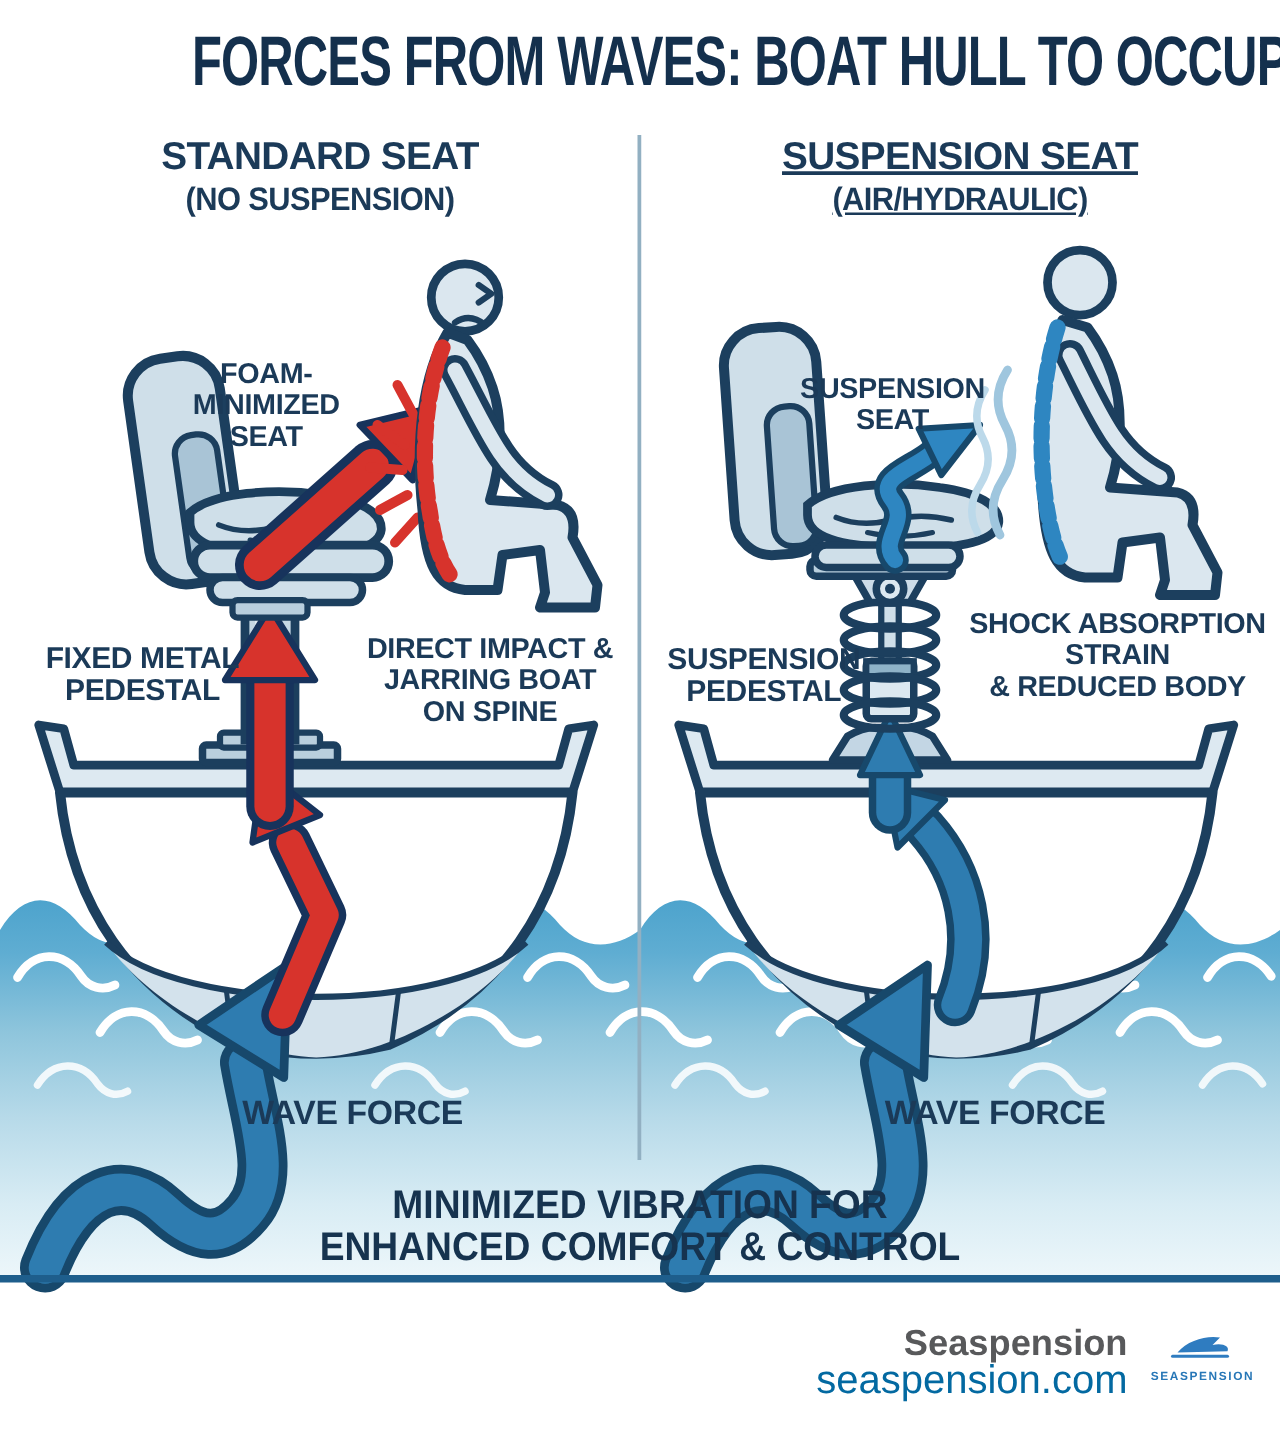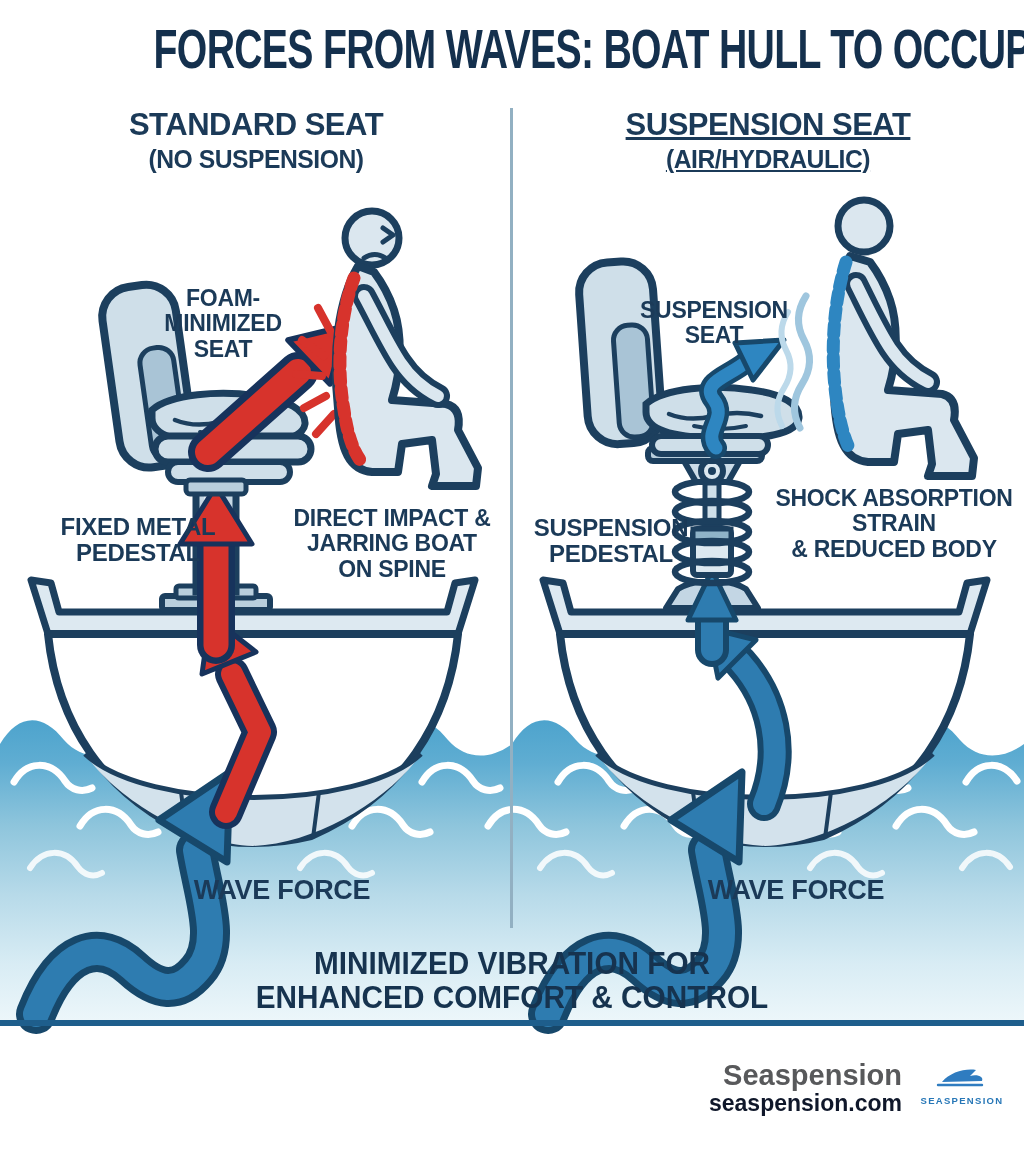--- a/index.html
+++ b/index.html
@@ -12,21 +12,21 @@
   .col-head{top:108px;width:512px;}
   .col-head .h1{font-size:31px;letter-spacing:-.5px;}
   .col-head .h2{font-size:26px;letter-spacing:-.5px;margin-top:3px;transform:scaleX(.95);transform-origin:center;}
   .lbl{font-size:23px;letter-spacing:-.3px;}
   .lbl div{white-space:nowrap;}
   .wave-lbl{font-size:27px;letter-spacing:-.3px;}
   .banner{left:0;top:946px;width:1024px;font-size:32px;line-height:34px;color:#16334f;
           transform:scaleX(.93);transform-origin:512px 50%;}
   .footer-brand{position:absolute;right:122px;top:1060px;text-align:right;z-index:5;}
   .footer-brand .name{font-size:29px;font-weight:700;color:#58595b;line-height:30px;}
-  .footer-brand .site{font-size:23px;font-weight:700;color:#0f172a;line-height:27px;}
+  .footer-brand .site{font-size:32px;font-weight:400;color:#0369a1;line-height:27px;}
   .footer-logo{position:absolute;left:914px;top:1068px;width:96px;text-align:center;z-index:5;}
   .footer-logo .mark{font-size:9.5px;font-weight:700;letter-spacing:1.3px;color:#2777b7;margin-top:1px;}
 </style>
 </head>
 <body>
 
 <div id="stage">
 
 <svg id="scene" width="1024" height="1154" viewBox="0 0 1024 1154">
   <defs>
@@ -215,26 +215,26 @@
 
 <div class="txt col-head" style="left:0;">
   <div class="h1">STANDARD SEAT</div>
   <div class="h2">(NO SUSPENSION)</div>
 </div>
 <div class="txt col-head" style="left:512px;text-decoration:underline;">
   <div class="h1">SUSPENSION SEAT</div>
   <div class="h2">(AIR/HYDRAULIC)</div>
 </div>
 
-<div class="txt lbl" style="left:123px;top:286px;width:200px;">
+<div class="txt lbl" style="left:113px;top:286px;width:200px;">
   <div>FOAM-</div>
   <div>MINIMIZED</div>
   <div>SEAT</div>
 </div>
-<div class="txt lbl" style="left:38px;top:514px;width:200px;font-size:24px;">
+<div class="txt lbl" style="left:14px;top:514px;width:200px;font-size:24px;">
   <div>FIXED METAL</div>
   <div>PEDESTAL</div>
 </div>
 <div class="txt lbl" style="left:272px;top:486px;width:240px;margin-top:20px;">
   <div>DIRECT IMPACT &amp;</div>
   <div>JARRING BOAT</div>
   <div>ON SPINE</div>
 </div>
 <div class="txt wave-lbl" style="left:182px;top:876px;width:200px;">WAVE FORCE</div>
 

